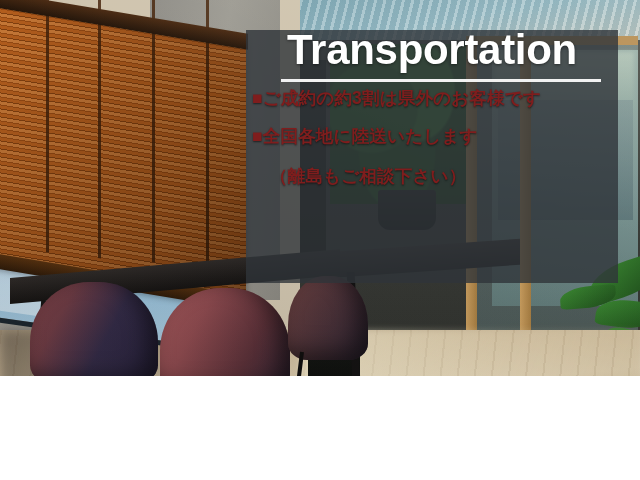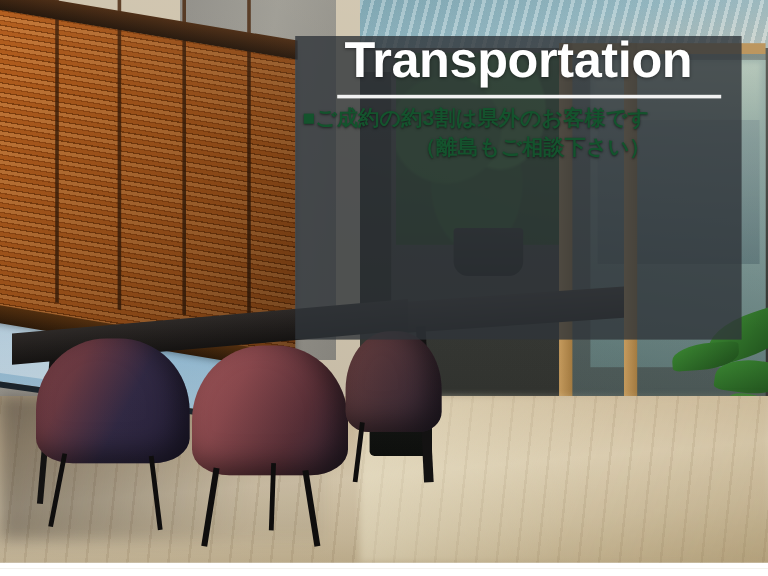--- a/index.html
+++ b/index.html
@@ -1,19 +1,19 @@
 <!DOCTYPE html>
 <html><head>
 <meta charset="utf-8">
 <style>
   * { margin:0; padding:0; box-sizing:border-box; }
   html,body { width:640px; height:480px; overflow:hidden; background:#fff; }
   body { font-family:"Liberation Sans","DejaVu Sans",sans-serif; }
 
-  #stage { position:relative; width:640px; height:474px; overflow:hidden; background:#cfc4ae; }
+  #stage { position:relative; width:640px; height:376px; overflow:hidden; background:#cfc4ae; }
 
   
   .photo { position:absolute; inset:0; overflow:hidden; }
 
   
   .floor{
     position:absolute; left:0; top:330px; width:640px; height:139px;
     background:
       repeating-linear-gradient(96deg, rgba(120,95,62,.13) 0 2px, rgba(255,255,255,0) 2px 17px),
       linear-gradient(175deg,#b2a287 0%,#cdbb9c 22%,#ddcfb3 48%,#cfbf9f 74%,#bba882 100%);
@@ -200,26 +200,26 @@
     text-shadow:0 1px 3px rgba(0,0,0,.45);
   }
   .rule{
     position:absolute; left:281px; top:79px; width:320px; height:3px;
     background:#f2f2f2;
   }
   .lines{
     position:absolute; left:252px; top:88px; width:366px;
   }
   .ln{
-    color:#14532d; font-size:17.5px; font-weight:700; line-height:21px;
+    color:#7f1d1d; font-size:17.5px; font-weight:700; line-height:21px;
     letter-spacing:.2px; white-space:nowrap;
     text-shadow:0 1px 2px rgba(0,0,0,.55);
   }
   .ln.gap { margin-top:17px; }
-  .ln.sub { margin-top:3px; padding-left:18px;text-align:center; }
+  .ln.sub { margin-top:19px; padding-left:18px; }
   .ln.sub2 { margin-top:3px; padding-left:18px; }
 
   .bottom-strip{
     position:absolute; left:0; top:469px; width:640px; height:11px; background:#ffffff;
   }
 </style>
 </head>
 <body>
 
 <div id="stage">
@@ -289,17 +289,18 @@
     <div class="grade"></div>
   </div>
 
   <div class="overlay"></div>
 
   <div class="title">Transportation</div>
   <div class="rule"></div>
 
   <div class="lines">
     <div class="ln">■ご成約の約3割は県外のお客様です</div>
+    <div class="ln gap">■全国各地に陸送いたします</div>
     <div class="ln sub">（離島もご相談下さい）</div>
   </div>
 
   <div class="bottom-strip"></div>
 </div>
 
 </body></html>

